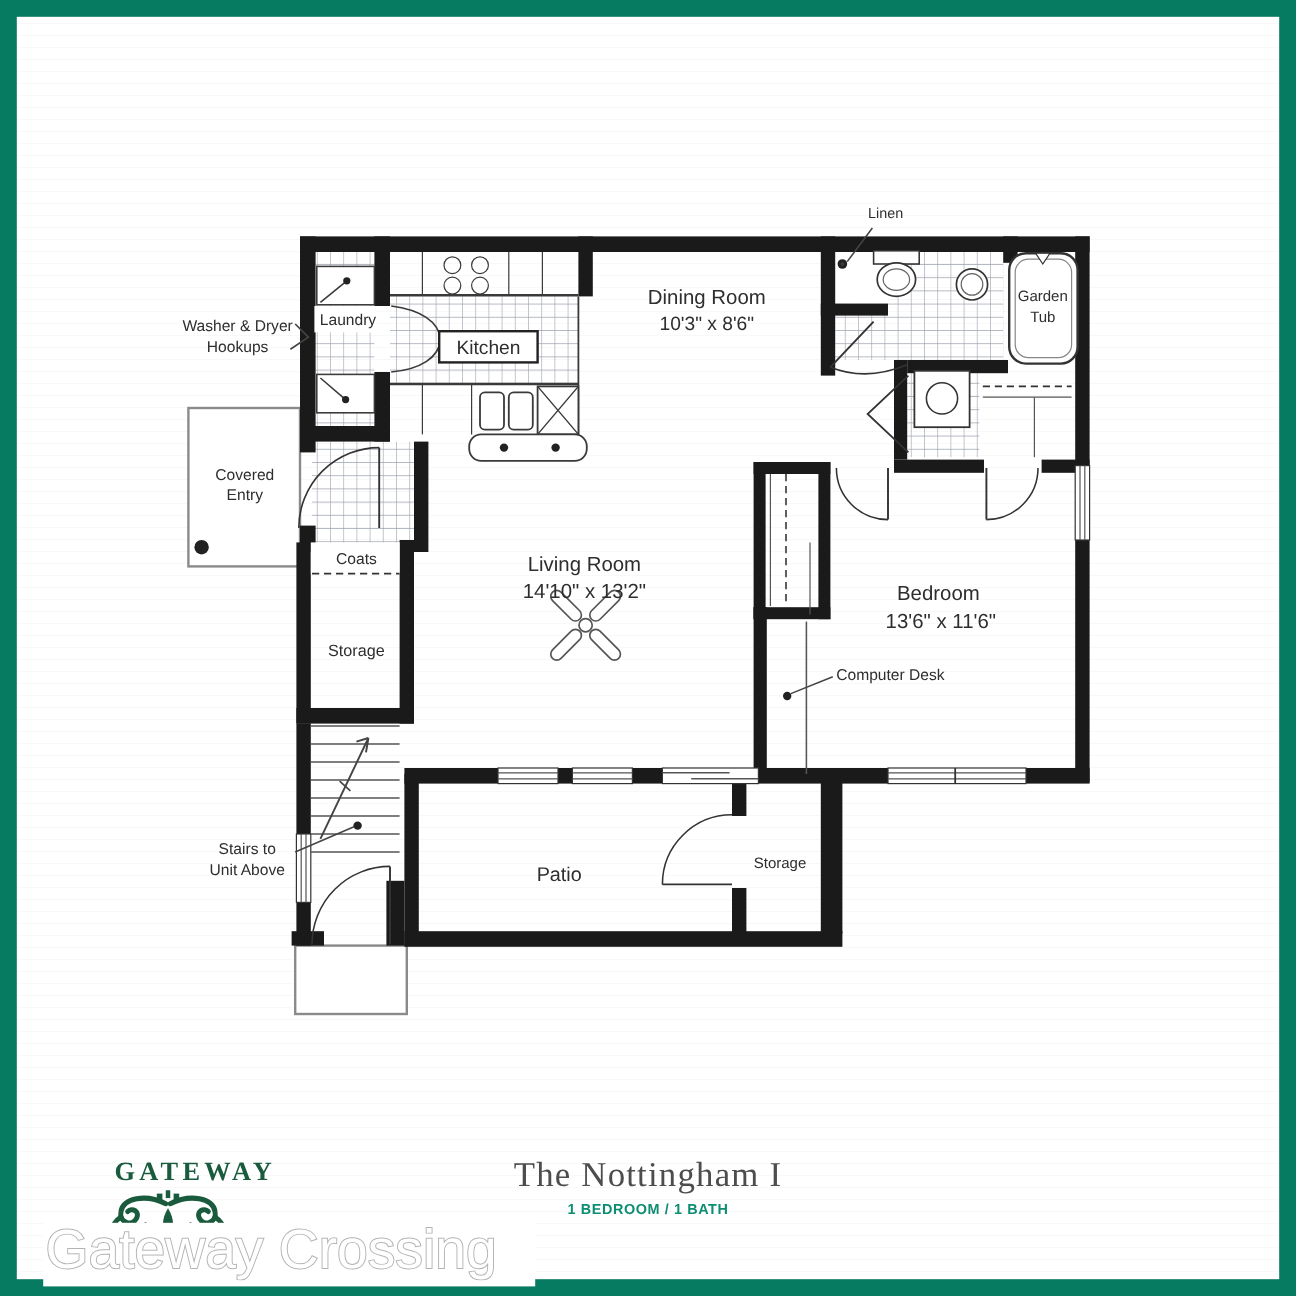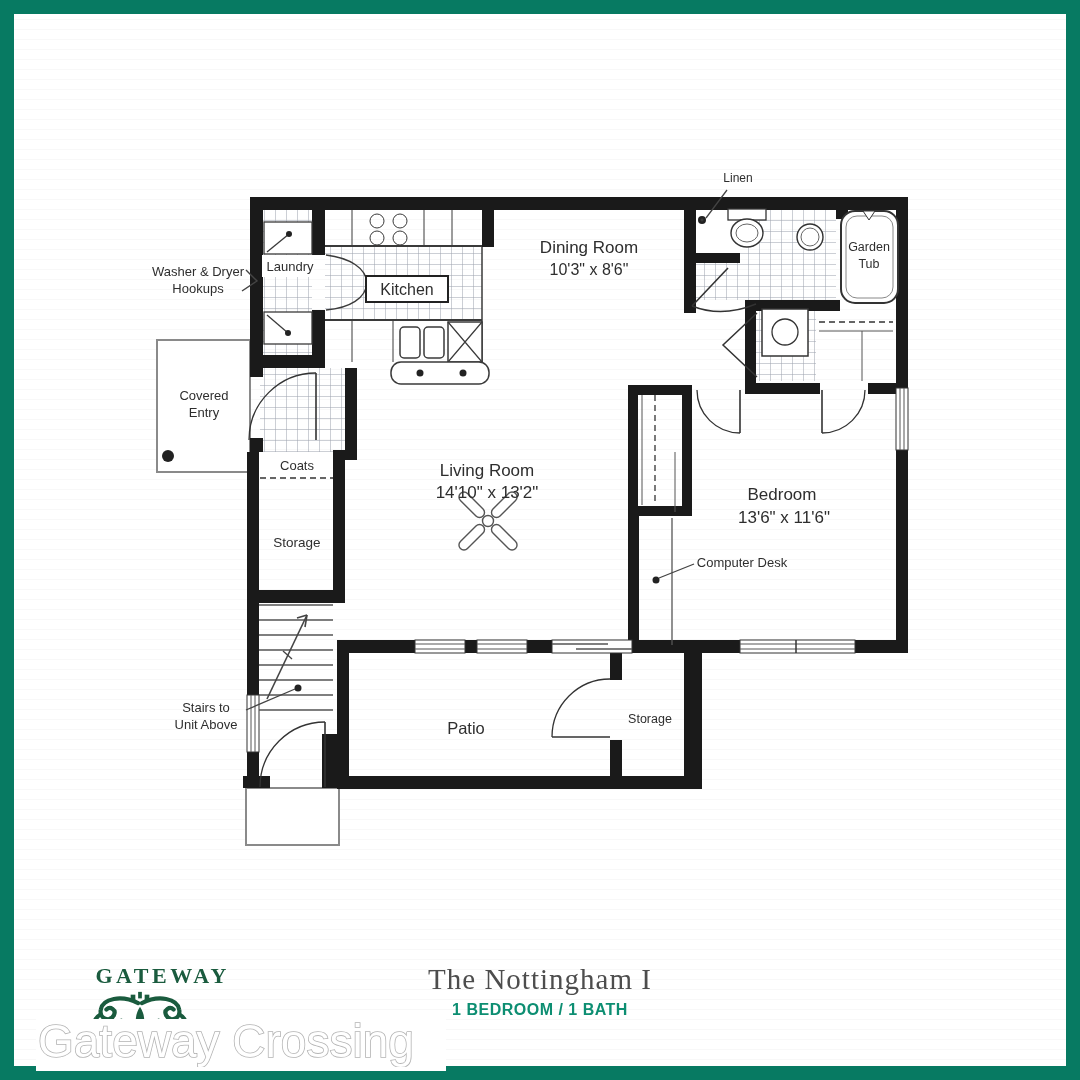--- a/index.html
+++ b/index.html
@@ -25,21 +25,21 @@
     font-size:22px;letter-spacing:3.5px;line-height:1;
   }
   .logo-word.bottom{letter-spacing:2.5px;}
   .logo-ornament{margin:3px auto 2px auto;display:block;}
   .plan-name{
     position:absolute;left:0;right:0;top:963px;text-align:center;z-index:2;
     font-family:"Liberation Serif",serif;font-size:29px;color:#4d4d4d;letter-spacing:1px;
   }
   .plan-specs{
     position:absolute;left:0;right:0;top:1001px;text-align:center;z-index:2;
-    font-size:16px;font-weight:bold;color:#0d8e72;letter-spacing:0.5px;
+    font-size:12px;font-weight:bold;color:#0d8e72;letter-spacing:0.5px;
   }
   .watermark-wrap{position:absolute;left:0;top:1019px;z-index:5;background:#ffffff;padding:0 10px 0 0;margin-left:36px;}
   .watermark-text{
     font-family:"Liberation Sans",sans-serif;font-size:46px;
     fill:#ffffff;stroke:#b3b3b3;stroke-width:1.6px;paint-order:stroke;
   }
 </style>
 </head>
 <body>
 

